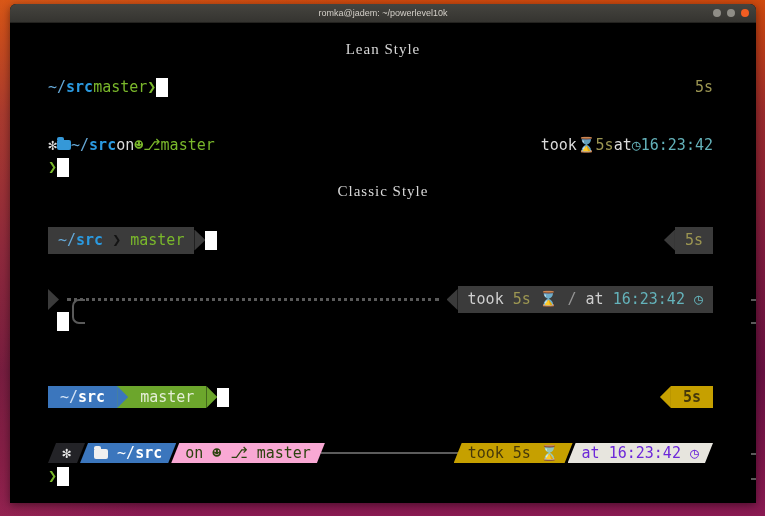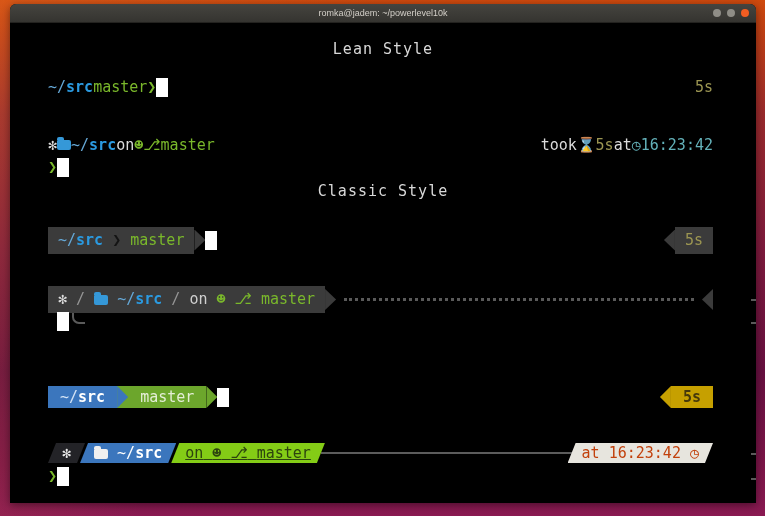--- a/index.html
+++ b/index.html
@@ -14,21 +14,21 @@
     border-radius:6px 6px 0 0;overflow:hidden;background:#000;box-shadow:0 2px 8px rgba(0,0,0,.45);}
   .titlebar{position:relative;height:18px;background:linear-gradient(180deg,#45443f,#353430);
     border-bottom:1px solid #23221f;display:flex;align-items:center;justify-content:center;}
   .titlebar .title{font-family:"Liberation Sans","DejaVu Sans",sans-serif;font-size:9px;color:#d3cfc8;}
   .winbtns{position:absolute;right:7px;top:5px;display:flex;gap:6px;}
   .winbtn{width:8px;height:8px;border-radius:50%;background:#8f8d86;border:none;padding:0;}
   .winbtn.close{background:#f15d22;}
   .term-body{position:relative;height:480px;background:#000;font-size:15px;line-height:21px;}
 
   
-  .heading{position:absolute;left:0;right:0;text-align:center;color:#d8d8d8;letter-spacing:1px;}
+  .heading{position:absolute;left:0;right:0;text-align:center;color:#d8d8d8;letter-spacing:1px;font-family:Liberation Serif, serif;}
   .row{position:absolute;left:38px;right:43px;height:22px;display:flex;justify-content:space-between;align-items:center;}
   .row.justify-start{justify-content:flex-start;}
   .grp{white-space:pre;display:flex;align-items:center;}
   .grp>span{white-space:pre;}
   .cursor{display:inline-block;width:12px;height:19px;background:#ffffff;vertical-align:middle;}
 
   
   .pfx{color:#66a9d8;}
   .dir{color:#2b9ae0;font-weight:bold;}
   .grn{color:#7ab82b;}
@@ -68,23 +68,23 @@
   .tri-l{clip-path:polygon(100% 0,0 50%,100% 100%);}
   .bg-blue{background:#3b76bd;} .bg-green{background:#6ca62c;} .bg-yellow{background:#c6a000;}
   .on-green{background:#6ca62c;}
 
   
   .sseg{height:20px;line-height:20px;padding:0 14px;white-space:pre;position:relative;z-index:1;
     clip-path:polygon(8px 0,100% 0,calc(100% - 8px) 100%,0 100%);margin-left:-5px;}
   .sseg:first-child{margin-left:0;}
   .sdark{background:#232327;color:#e8e8e8;}
   .sblue{background:#3b76bd;color:#ffffff;}
-  .sgreen{background:#84cc16;color:#2c430f;text-decoration:underline;}
+  .sgreen{background:#f9a8d4;color:#2c430f;}
   .syellow{background:#c6a000;color:#46390a;}
-  .scream{background:#e7e5de;color:#c2410c;}
+  .scream{background:#e7e5de;color:#6d28d9;}
   .conn-line{flex:1;align-self:center;border-top:2px solid #5c5c5c;margin:0 -4px;height:0;z-index:0;}
 </style>
 </head>
 <body>
 
 <div class="stage">
   <div class="term">
 
     <div class="titlebar">
       <span class="title">romka@jadem: ~/powerlevel10k</span>
@@ -117,43 +117,44 @@
 
       <div class="row" style="top:206px">
         <span class="grp"><span class="plbox"><span class="pfx">~/</span><span class="dir">src</span> <span class="csep">❯</span> <span class="grn">master</span></span><span class="arr arr-r"></span>  <span class="cursor"></span></span>
         <span class="grp"><span class="arr arr-l"></span><span class="plbox olv">5s</span></span>
       </div>
 
       <div class="frame frame-l" style="top:276px"></div>
       <div class="frame frame-r" style="top:276px"></div>
 
       <div class="row" style="top:266px;height:21px">
-        <span class="plbox"><span class="white">✻</span> <span class="slash">/</span> <span class="folder"></span> <span class="pfx">~/</span><span class="dir">src</span> <span class="slash">/</span> <span class="lgray">on</span> <span class="grn">☻</span> <span class="grn">⎇</span> <span class="grn">master</span></span>
           <span class="arr arr-r"></span>
           <span class="conn-dots"></span>
           <span class="arr arr-l"></span>
+          <span class="plbox"><span class="lgray">took</span> <span class="olv">5s</span> <span class="olv">⌛</span> <span class="slash">/</span> <span class="lgray">at</span> <span class="teal">16:23:42</span> <span class="teal">◷</span></span>
       </div>
 
       <div class="row justify-start" style="top:287px">
         <span class="grp" style="margin-left:9px"><span class="cursor"></span></span>
       </div>
 
 
       <div class="row" style="top:363px">
         <span class="grp"><span class="rseg rblue"><span class="pfx2">~/</span><span class="b">src</span></span><span class="conn on-green"><span class="tri tri-r bg-blue"></span></span><span class="rseg rgreen">master</span><span class="conn"><span class="tri tri-r bg-green"></span></span>  <span class="cursor"></span></span>
         <span class="grp"><span class="conn"><span class="tri tri-l bg-yellow"></span></span><span class="rseg ryellow">5s</span></span>
       </div>
 
       <div class="frame frame-r" style="top:430px;height:23px"></div>
 
       <div class="row" style="top:420px;height:20px">
         <span class="sseg sdark"><span>✻</span></span>
           <span class="sseg sblue"><span class="folder wht"></span> <span class="pfx2">~/</span><span class="b">src</span></span>
           <span class="sseg sgreen"><span>on</span> <span>☻</span> <span>⎇</span> <span>master</span></span>
           <span class="conn-line"></span>
+          <span class="sseg syellow"><span>took</span> <span>5s</span> <span>⌛</span></span>
           <span class="sseg scream"><span>at</span> <span>16:23:42</span> <span>◷</span></span>
       </div>
 
       <div class="row justify-start" style="top:442px">
         <span class="grp"><span class="grn b">❯</span> <span class="cursor"></span></span>
       </div>
 
     </div>
   </div>
 </div>

